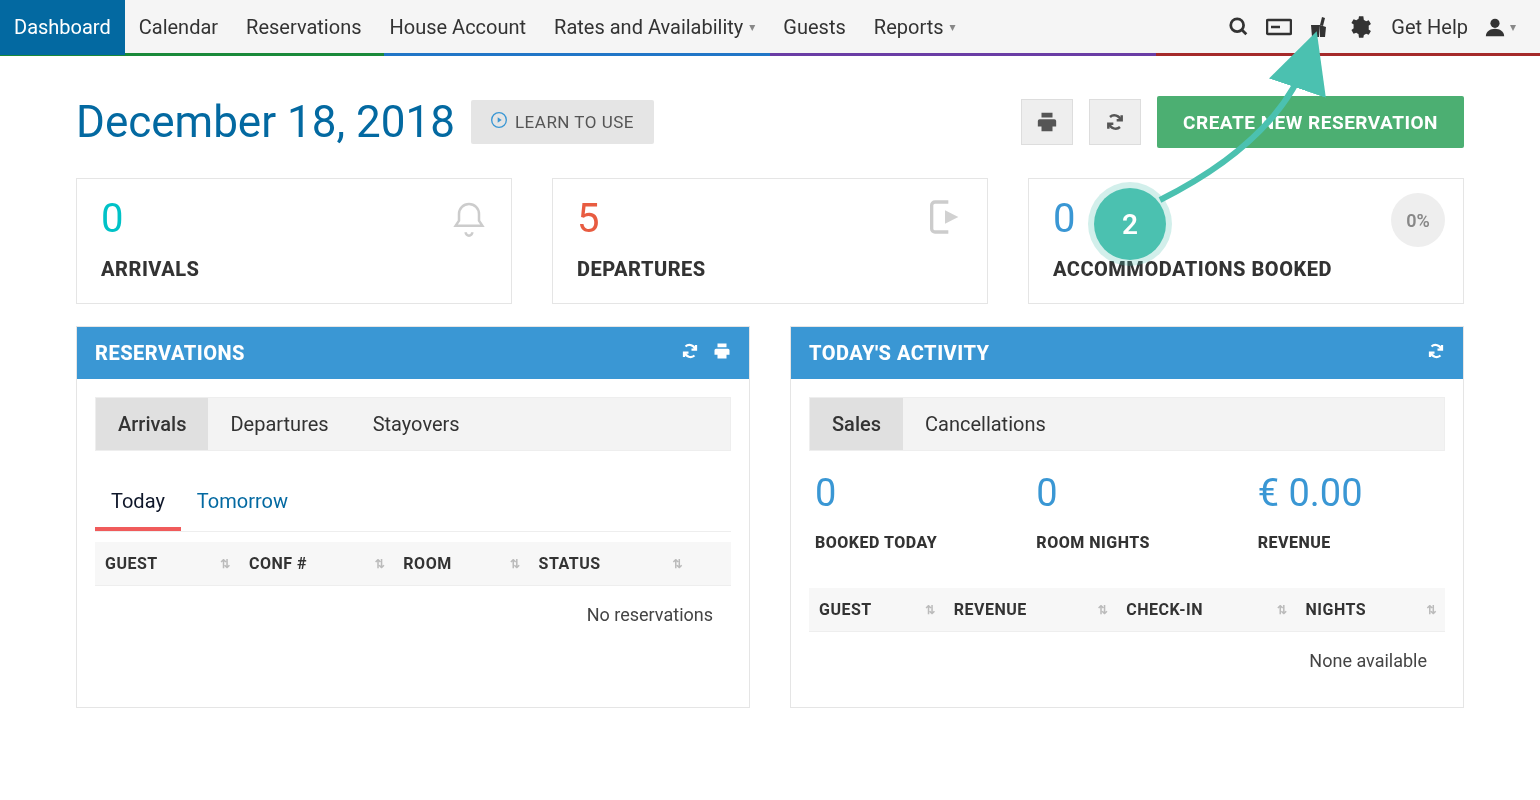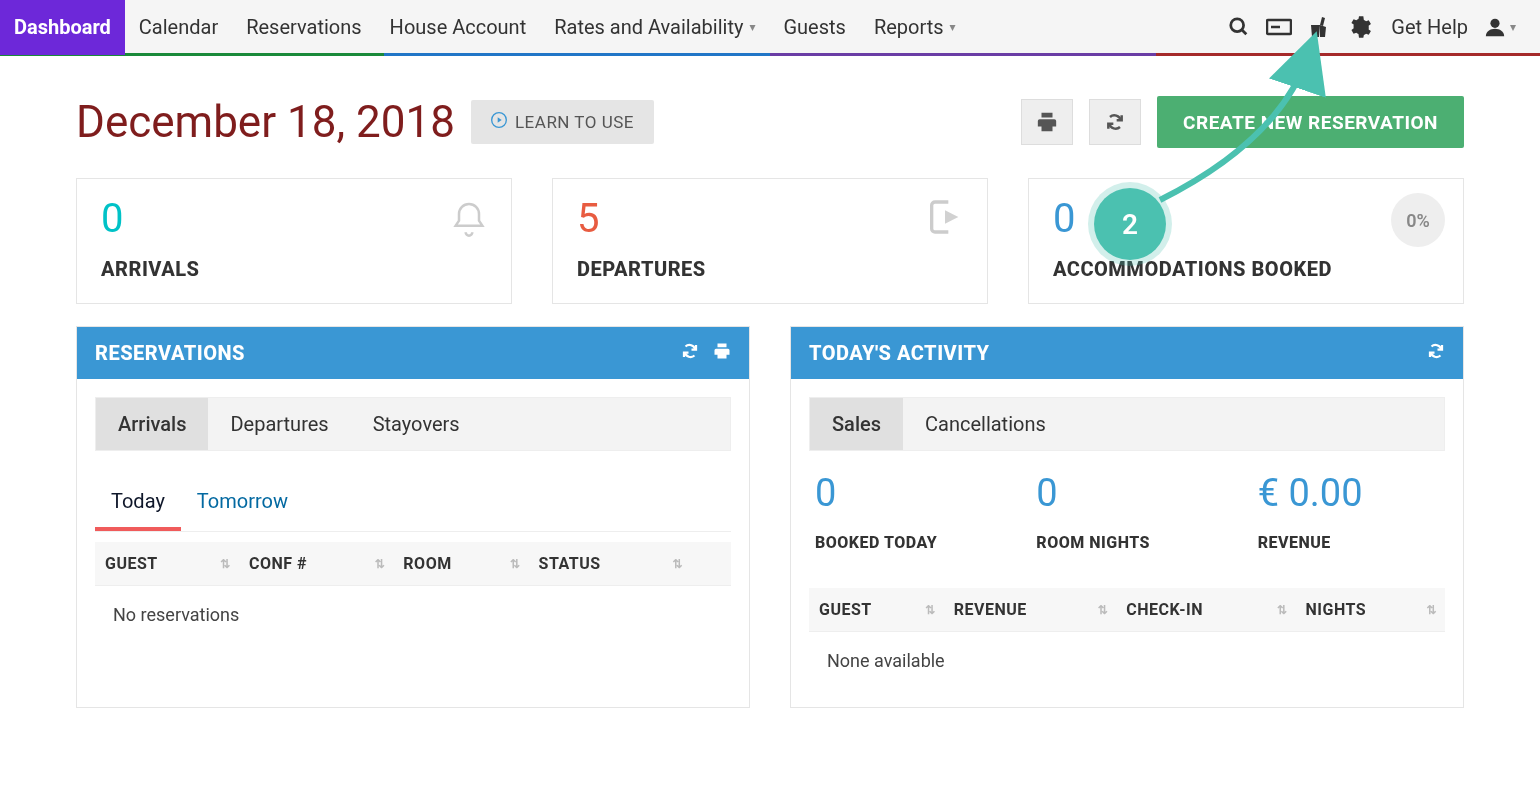--- a/index.html
+++ b/index.html
@@ -1,29 +1,29 @@
 <!DOCTYPE html>
 <html><head>
 <meta charset="utf-8">
 <style>
   * { box-sizing: border-box; margin: 0; padding: 0; font-family: -apple-system, BlinkMacSystemFont, "Segoe UI", Roboto, "Helvetica Neue", Arial, sans-serif; }
   body { background: #fff; color: #333; }
 
   
   .topnav { display: flex; align-items: center; background: #f5f5f5; border-bottom: 3px solid; border-image: linear-gradient(to right, #1a8a3a 0 25%, #2176c7 25% 50%, #6a3da5 50% 75%, #a52a2a 75% 100%) 1; height: 56px; padding-right: 20px; }
   .nav-item { padding: 0 14px; font-size: 20px; color: #333; height: 56px; display: flex; align-items: center; cursor: pointer; font-weight: 400; white-space: nowrap; }
-  .nav-item.active { background: #6d28d9; color: #fff; font-weight: 700; }
+  .nav-item.active { background: #0369a1; color: #fff; font-weight: 400; }
   .nav-chevron { margin-left: 6px; font-size: 12px; color: #888; }
   .nav-spacer { flex: 1; }
   .nav-icon-btn { width: 40px; height: 40px; display: flex; align-items: center; justify-content: center; cursor: pointer; color: #333; }
   .nav-text-btn { padding: 0 12px; font-size: 20px; color: #333; cursor: pointer; }
 
   
   .page-header { display: flex; align-items: center; padding: 40px 76px 30px 76px; gap: 16px; }
-  .page-title { font-size: 44px; font-weight: 400; color: #7f1d1d; }
+  .page-title { font-size: 44px; font-weight: 400; color: #0369a1; }
   .learn-btn { background: #e5e5e5; border: none; padding: 12px 20px; font-size: 17px; font-weight: 400; color: #555; letter-spacing: .5px; display: flex; align-items: center; gap: 8px; border-radius: 2px; cursor: pointer; }
   .learn-btn .play { color: #3a97d4; }
   .hdr-spacer { flex: 1; }
   .sq-btn { width: 52px; height: 46px; background: #eee; border: 1px solid #ddd; display: flex; align-items: center; justify-content: center; cursor: pointer; color: #555; }
   .create-btn { background: #4caf72; color: #fff; font-weight: 700; padding: 0 26px; height: 52px; display: flex; align-items: center; font-size: 19px; letter-spacing: .5px; border-radius: 2px; cursor: pointer; }
 
   
   .stats-row { display: flex; gap: 40px; padding: 0 76px; }
   .stat-card { flex: 1; border: 1px solid #e5e5e5; background: #fff; padding: 20px 24px 22px 24px; position: relative; }
   .stat-val { font-size: 40px; font-weight: 400; line-height: 1; }
@@ -50,21 +50,21 @@
   .tab.active { background: #e0e0e0; font-weight: 500; }
 
   .subtabs { display: flex; margin-top: 28px; border-bottom: 1px solid #eee; }
   .subtab { padding: 10px 16px 14px 16px; font-size: 20px; color: #0369a1; cursor: pointer; }
   .subtab.active { border-bottom: 4px solid #f05b5b; color: #0f172a; }
 
   
   table { width: 100%; border-collapse: collapse; margin-top: 10px; }
   th { text-align: left; font-weight: 700; font-size: 16px; letter-spacing: .5px; padding: 12px 10px; background: #f7f7f7; border-bottom: 1px solid #eee; position: relative; }
   .sort-ico { position: absolute; right: 8px; top: 50%; transform: translateY(-50%); color: #bbb; font-size: 12px; }
-  .empty-row td { text-align: left; padding: 18px; font-size: 18px; color: #444; }
+  .empty-row td { text-align: right; padding: 18px; font-size: 18px; color: #444; }
 
   
   .activity-stats { display: flex; gap: 40px; padding: 20px 6px 26px 6px; }
   .act-stat { flex: 1; }
   .act-val { font-size: 38px; color: #3a97d4; font-weight: 400; }
   .act-label { font-weight: 800; font-size: 16px; margin-top: 18px; letter-spacing: .5px; }
 
   
   .anno-layer { position: absolute; top:0; left:0; pointer-events: none; z-index: 50; }
   .step-bubble { width: 72px; height: 72px; border-radius: 50%; background: #4bc1b0; color: #fff; font-size: 28px; font-weight: 600; display:flex; align-items:center; justify-content:center; position:absolute; box-shadow: 0 0 0 6px rgba(75,193,176,.25); }

